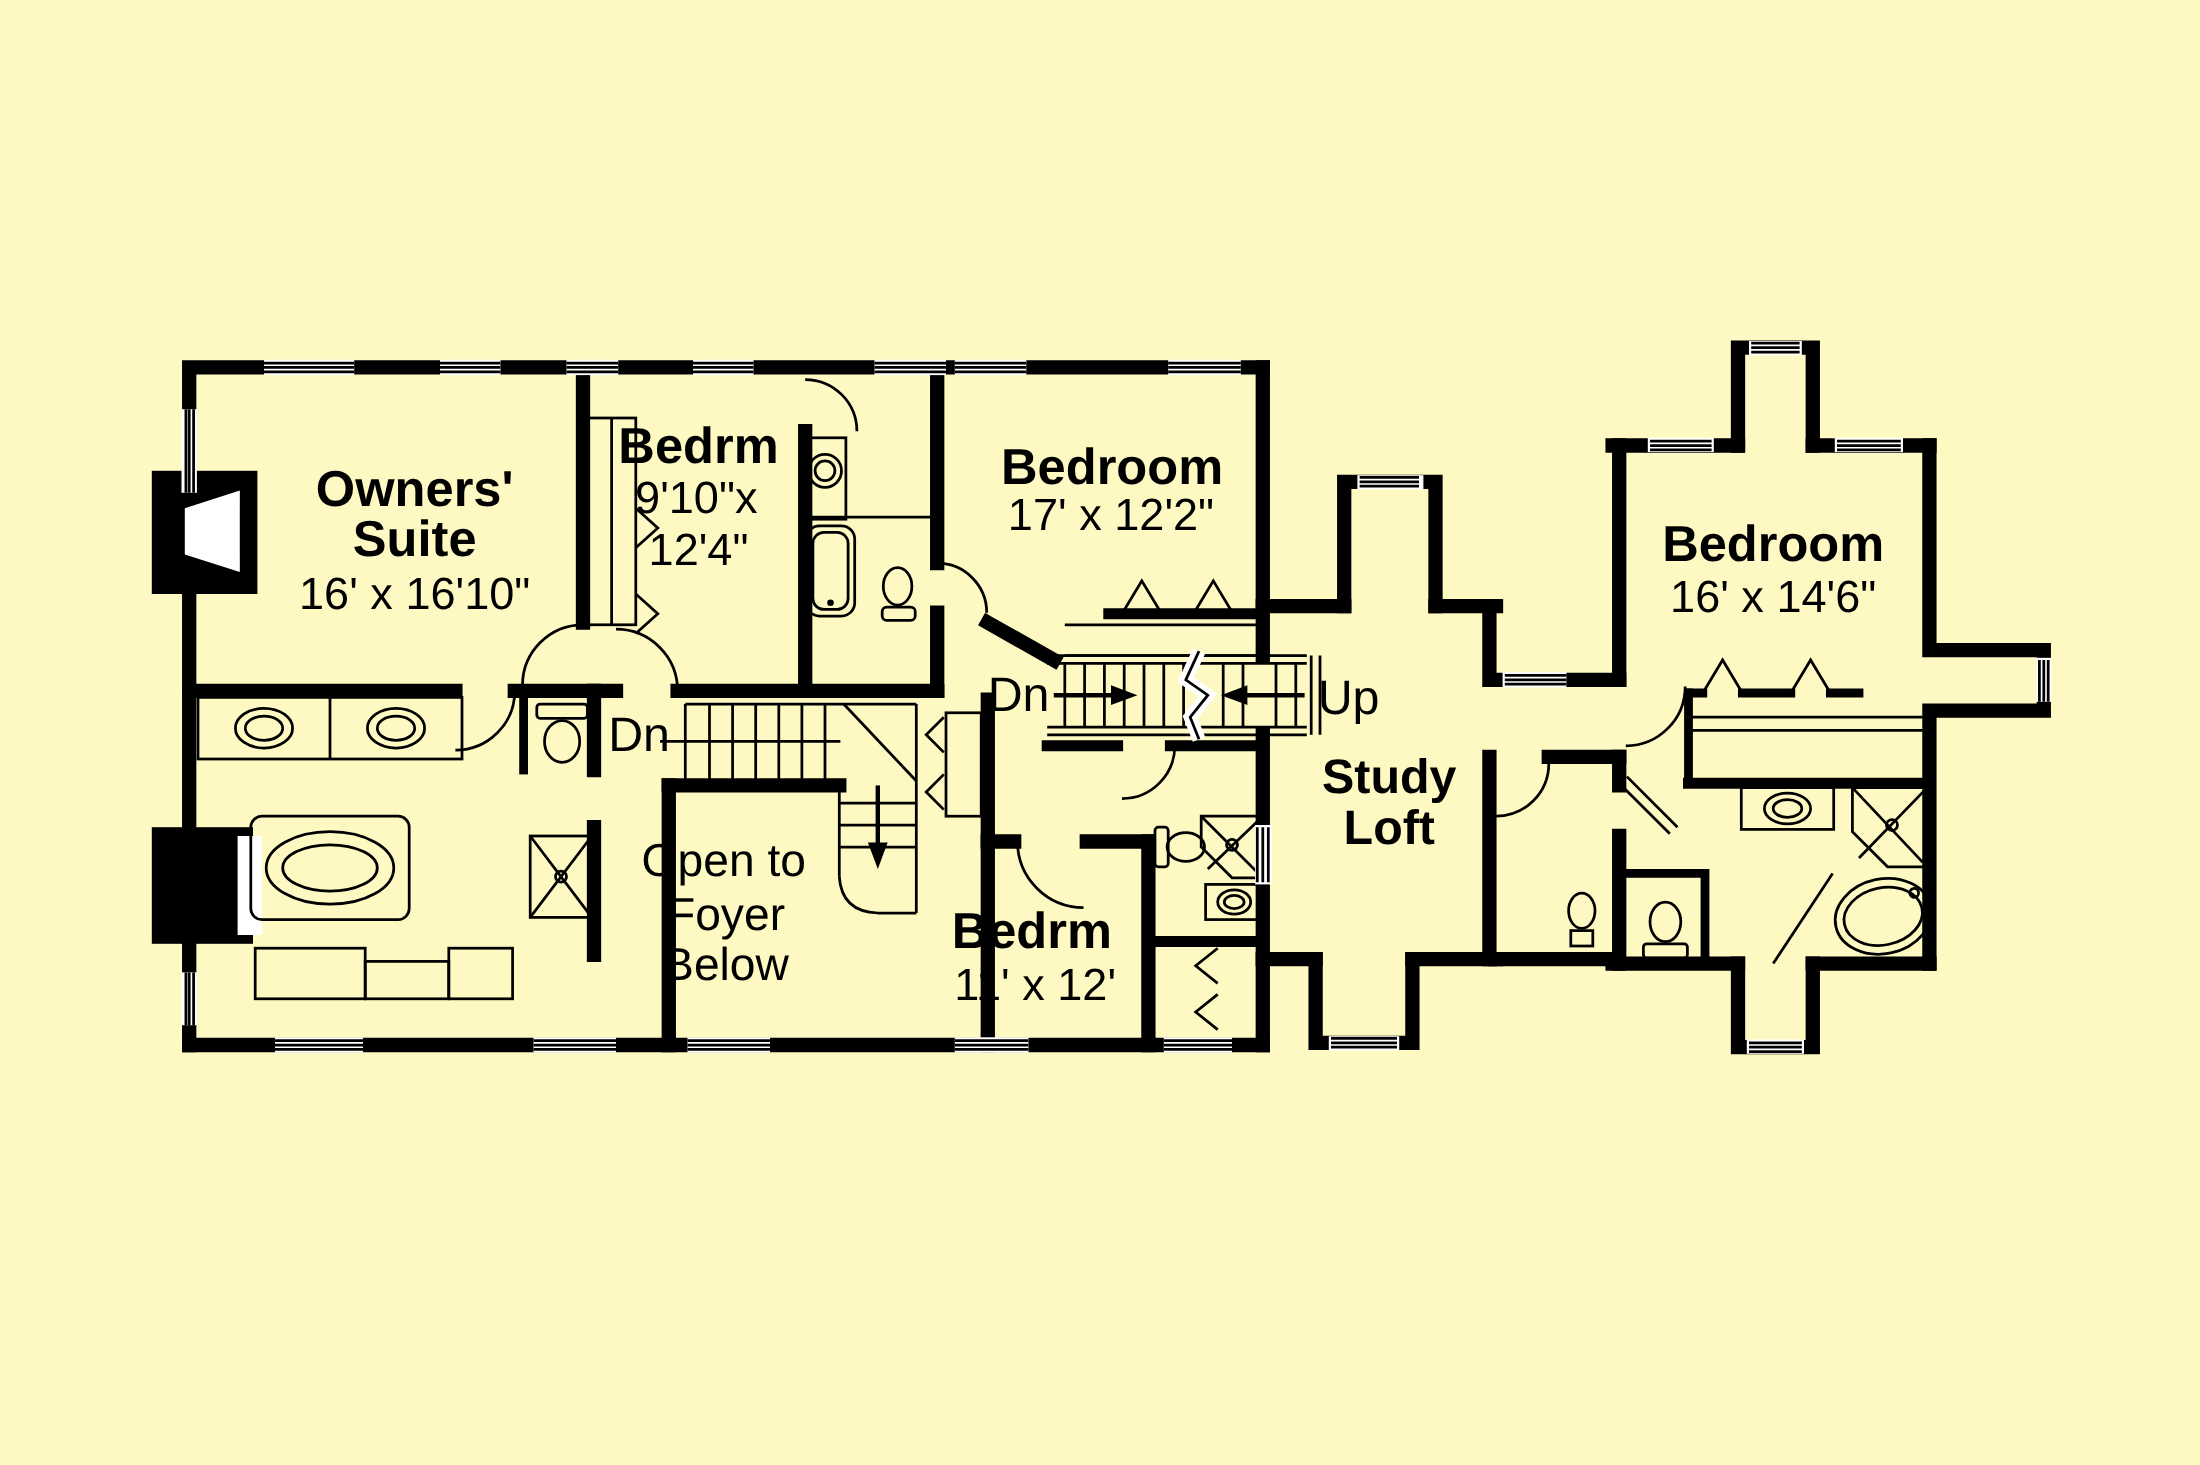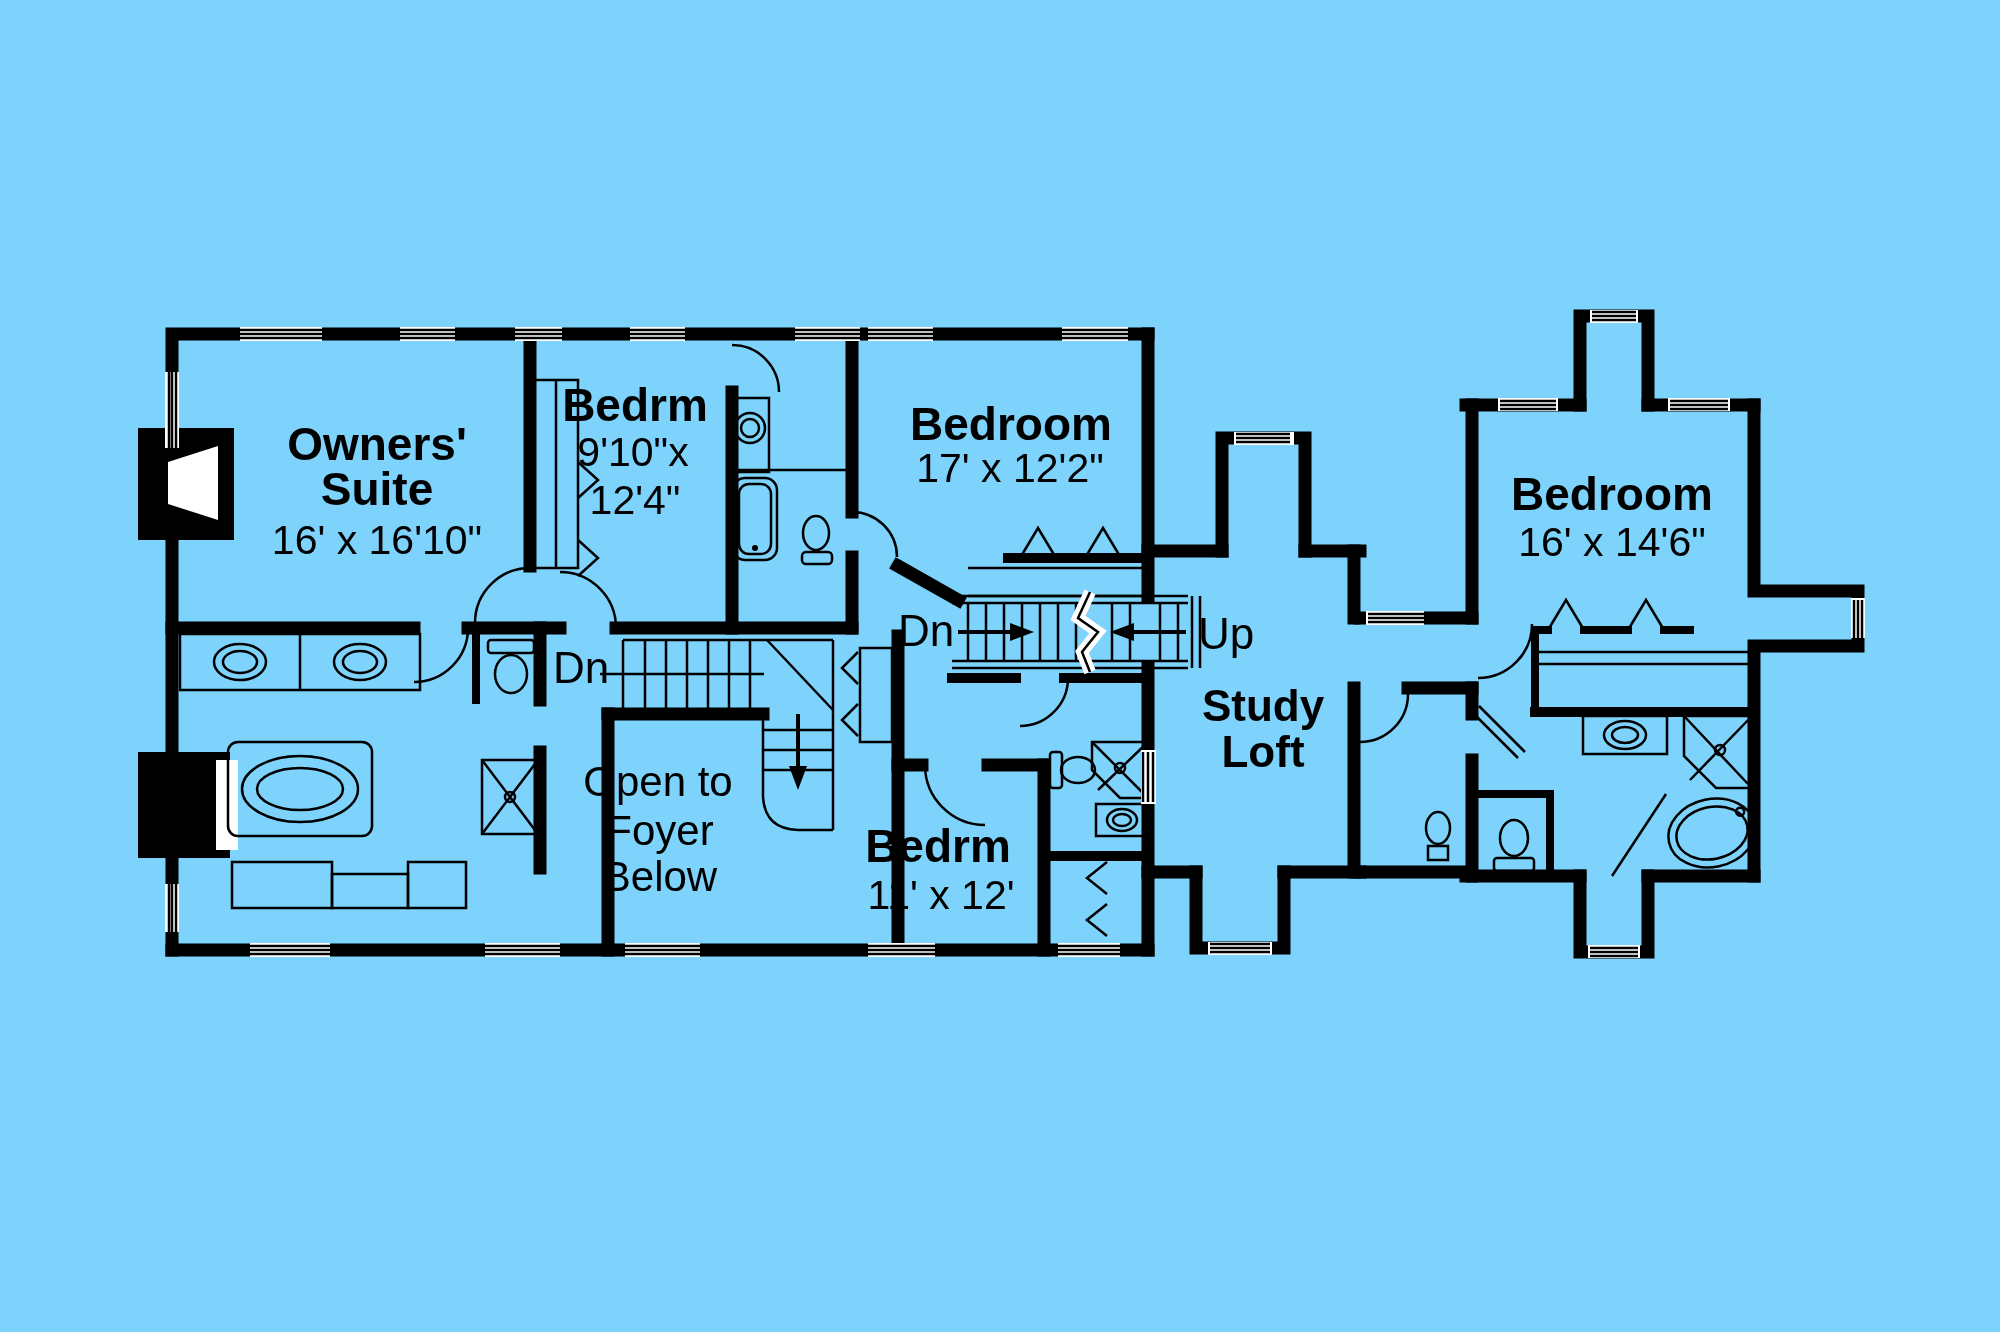--- a/index.html
+++ b/index.html
@@ -1,16 +1,16 @@
 <!DOCTYPE html>
 <html><head>
 <meta charset="utf-8">
 <style>
   html,body{margin:0;padding:0;background:#fff;}
-  .page{width:2000px;height:1332px;background:#7dd3fc;position:relative;overflow:hidden;}
+  .page{width:2000px;height:1332px;background:#fef9c3;position:relative;overflow:hidden;}
   svg{display:block;}
   
   .w13{stroke:#000;stroke-width:13;fill:none;stroke-linecap:square;}
   .w10{stroke:#000;stroke-width:10;fill:none;stroke-linecap:square;}
   .w8{stroke:#000;stroke-width:8;fill:none;stroke-linecap:square;}
   .t{stroke:#000;stroke-width:2.5;fill:none;}
   .t2{stroke:#000;stroke-width:4;fill:none;}
   .blk{fill:#000;stroke:none;}
   .wh{fill:#fff;stroke:none;}
   text{fill:#000;text-anchor:middle;}

